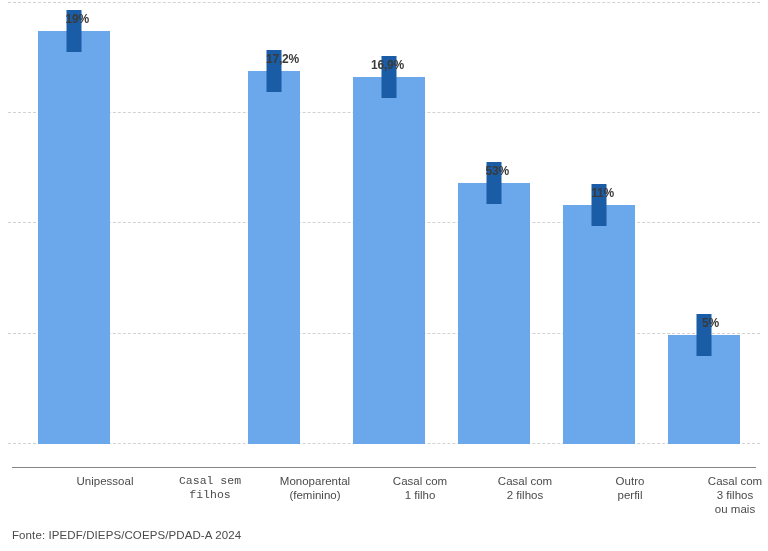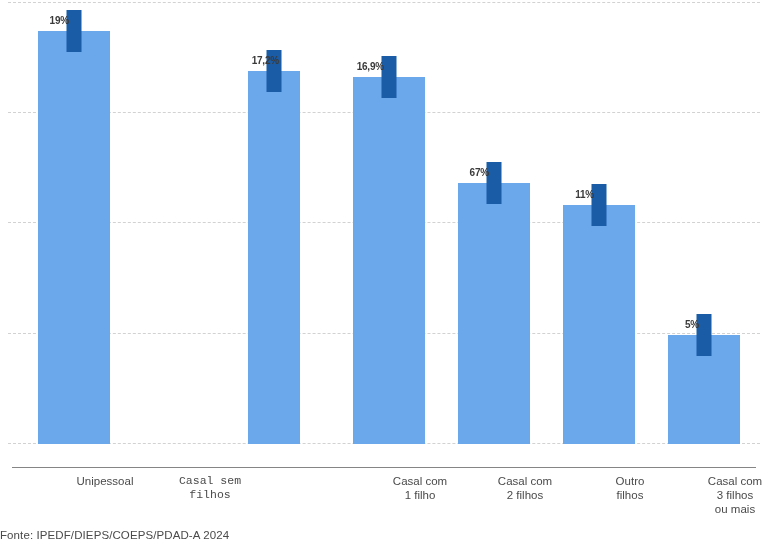--- a/index.html
+++ b/index.html
@@ -64,26 +64,27 @@
   .marker {
     position: absolute;
     width: 15px;
     background: #1A5CA6;
     left: 50%;
     transform: translateX(-50%);
   }
 
   .value-label {
     position: absolute;
-    font-size: 10px;
+    font-size: 12px;
     font-weight: bold;
     color: #3a3a3a;
     white-space: nowrap;
     letter-spacing: -0.2px;
     transform: translateX(-100%);
+    margin-left: 20px;
   }
 
   
   .axis-line {
     position: absolute;
     left: 12px;
     top: 467px;
     width: 744px;
     height: 0;
     border-top: 1.6px solid #858585;
@@ -103,21 +104,21 @@
     text-align: center;
     font-size: 11.5px;
     line-height: 14px;
     color: #4a4a4a;
     white-space: pre-line;
   }
 
   
   .source-note {
     position: absolute;
-    left: 0;
+    left: 12px;
     top: 529px;
     font-size: 11.5px;
     color: #4a4a4a;
     letter-spacing: 0.1px;
   }
 </style>
 </head>
 <body>
 
 <div id="chart-root">
@@ -141,47 +142,49 @@
           <div class="value-label" style="color: rgb(58, 58, 58); left: 31px; bottom: 378.51px;">17,2%</div>
         </div>
         <div class="bar-group" style="left: 353px; width: 72px;">
           <div class="bar" style="height: 366.995px; background: rgb(106, 167, 235);"></div>
           <div class="marker" style="background: rgb(26, 92, 166); height: 42px; bottom: 345.995px;"></div>
           <div class="value-label" style="color: rgb(58, 58, 58); left: 31px; bottom: 371.995px; text-align: center;">16,9%</div>
         </div>
         <div class="bar-group" style="left: 458px; width: 72px;">
           <div class="bar" style="height: 260.588px; background: rgb(106, 167, 235);"></div>
           <div class="marker" style="background: rgb(26, 92, 166); height: 42px; bottom: 239.588px;"></div>
-          <div class="value-label" style="color: rgb(58, 58, 58); left: 31px; bottom: 265.588px;">67%</div>
+          <div class="value-label" style="color: rgb(58, 58, 58); left: 31px; bottom: 265.588px;">53%</div>
         </div>
         <div class="bar-group" style="left: 563px; width: 72px; text-align: right;">
           <div class="bar" style="height: 238.873px; background: rgb(106, 167, 235);"></div>
           <div class="marker" style="background: rgb(26, 92, 166); height: 42px; bottom: 217.873px;"></div>
           <div class="value-label" style="color: rgb(58, 58, 58); left: 31px; bottom: 243.873px;">11%</div>
         </div>
         <div class="bar-group" style="left: 668px; width: 72px;">
           <div class="bar" style="height: 108.578px; background: rgb(106, 167, 235);"></div>
           <div class="marker" style="background: rgb(26, 92, 166); height: 42px; bottom: 87.5784px;"></div>
           <div class="value-label" style="color: rgb(58, 58, 58); left: 31px; bottom: 113.578px;">5%</div>
         </div>
       </div>
   </div>
 
   <div class="axis-line"></div>
 
   <div class="cat-labels" id="cat-labels">
       <div class="cat-label" style="left: 20px; width: 108px;">Unipessoal</div>
       <div class="cat-label" style="left: 125px; width: 108px; font-family: Liberation Mono, monospace;">Casal sem
 filhos</div>
+      <div class="cat-label" style="left: 230px; width: 108px;">Monoparental
+(feminino)</div>
       <div class="cat-label" style="left: 335px; width: 108px;">Casal com
 1 filho</div>
       <div class="cat-label" style="left: 440px; width: 108px;">Casal com
 2 filhos</div>
       <div class="cat-label" style="left: 545px; width: 108px;">Outro
-filhos</div>
+perfil</div>
       <div class="cat-label" style="left: 650px; width: 108px;">Casal com
 3 filhos
 ou mais</div>
     </div>
 
   <div class="source-note">Fonte: IPEDF/DIEPS/COEPS/PDAD-A 2024</div>
 
 </div>
 
 </body></html>

